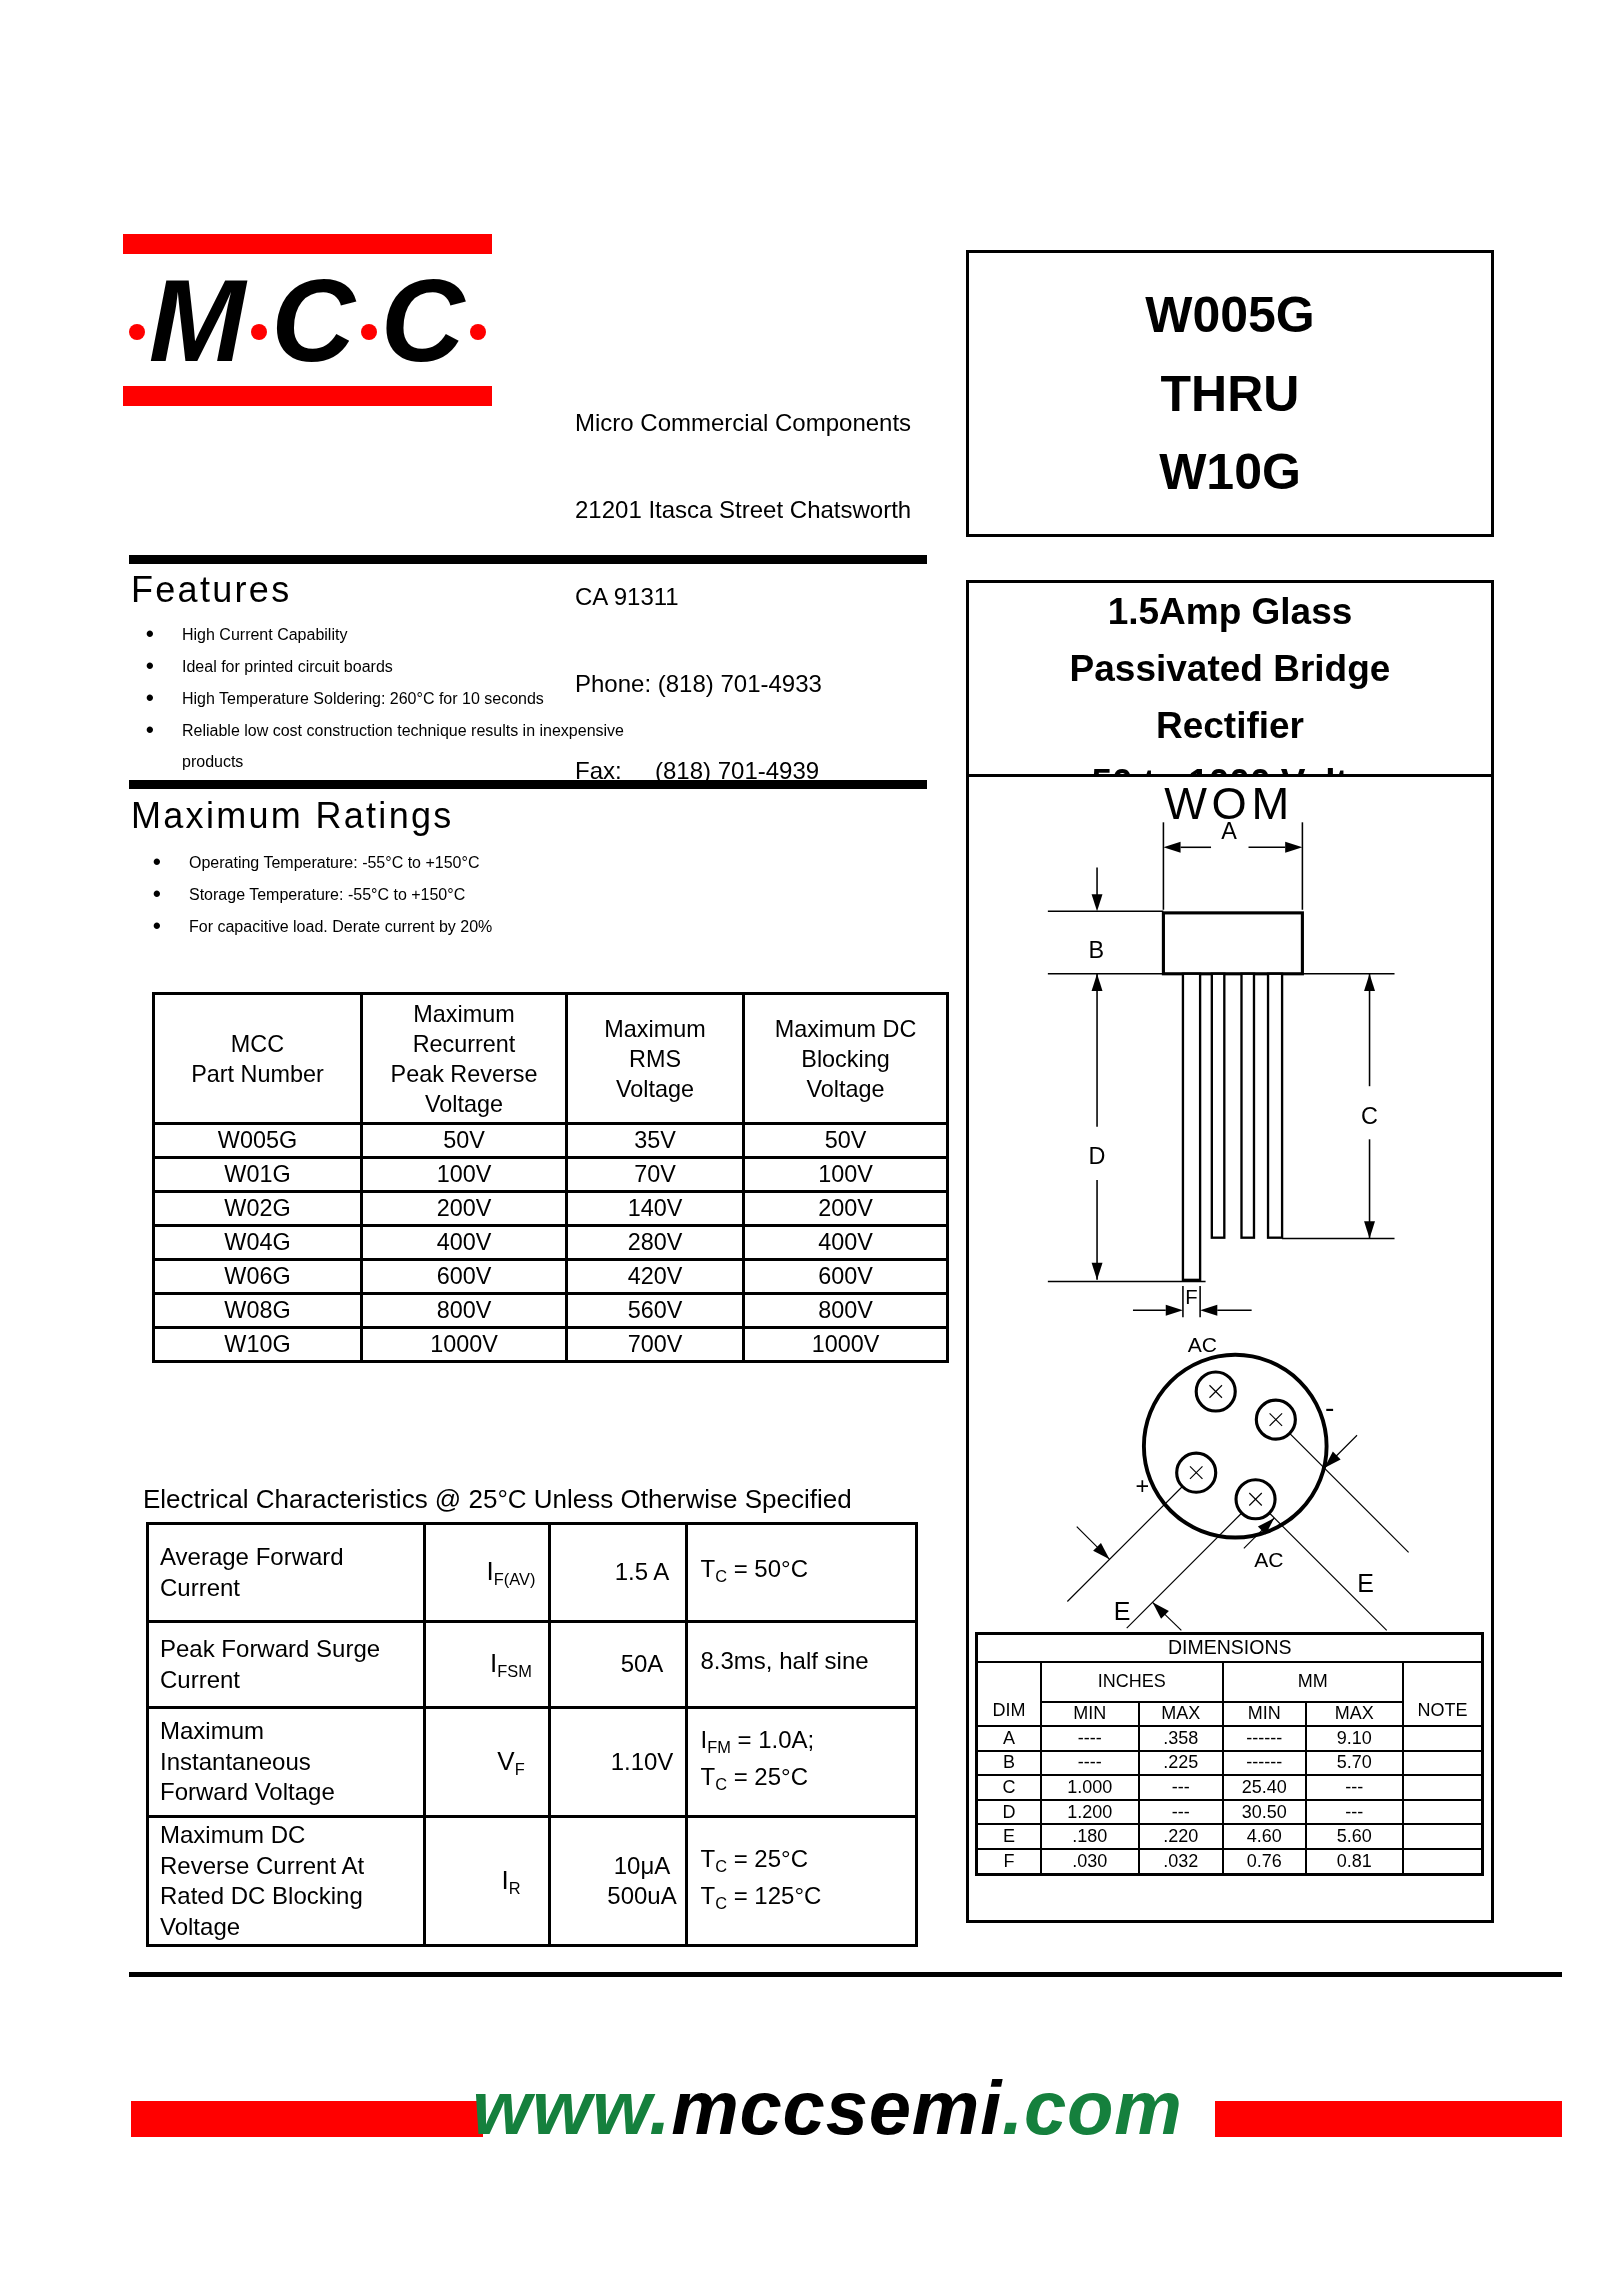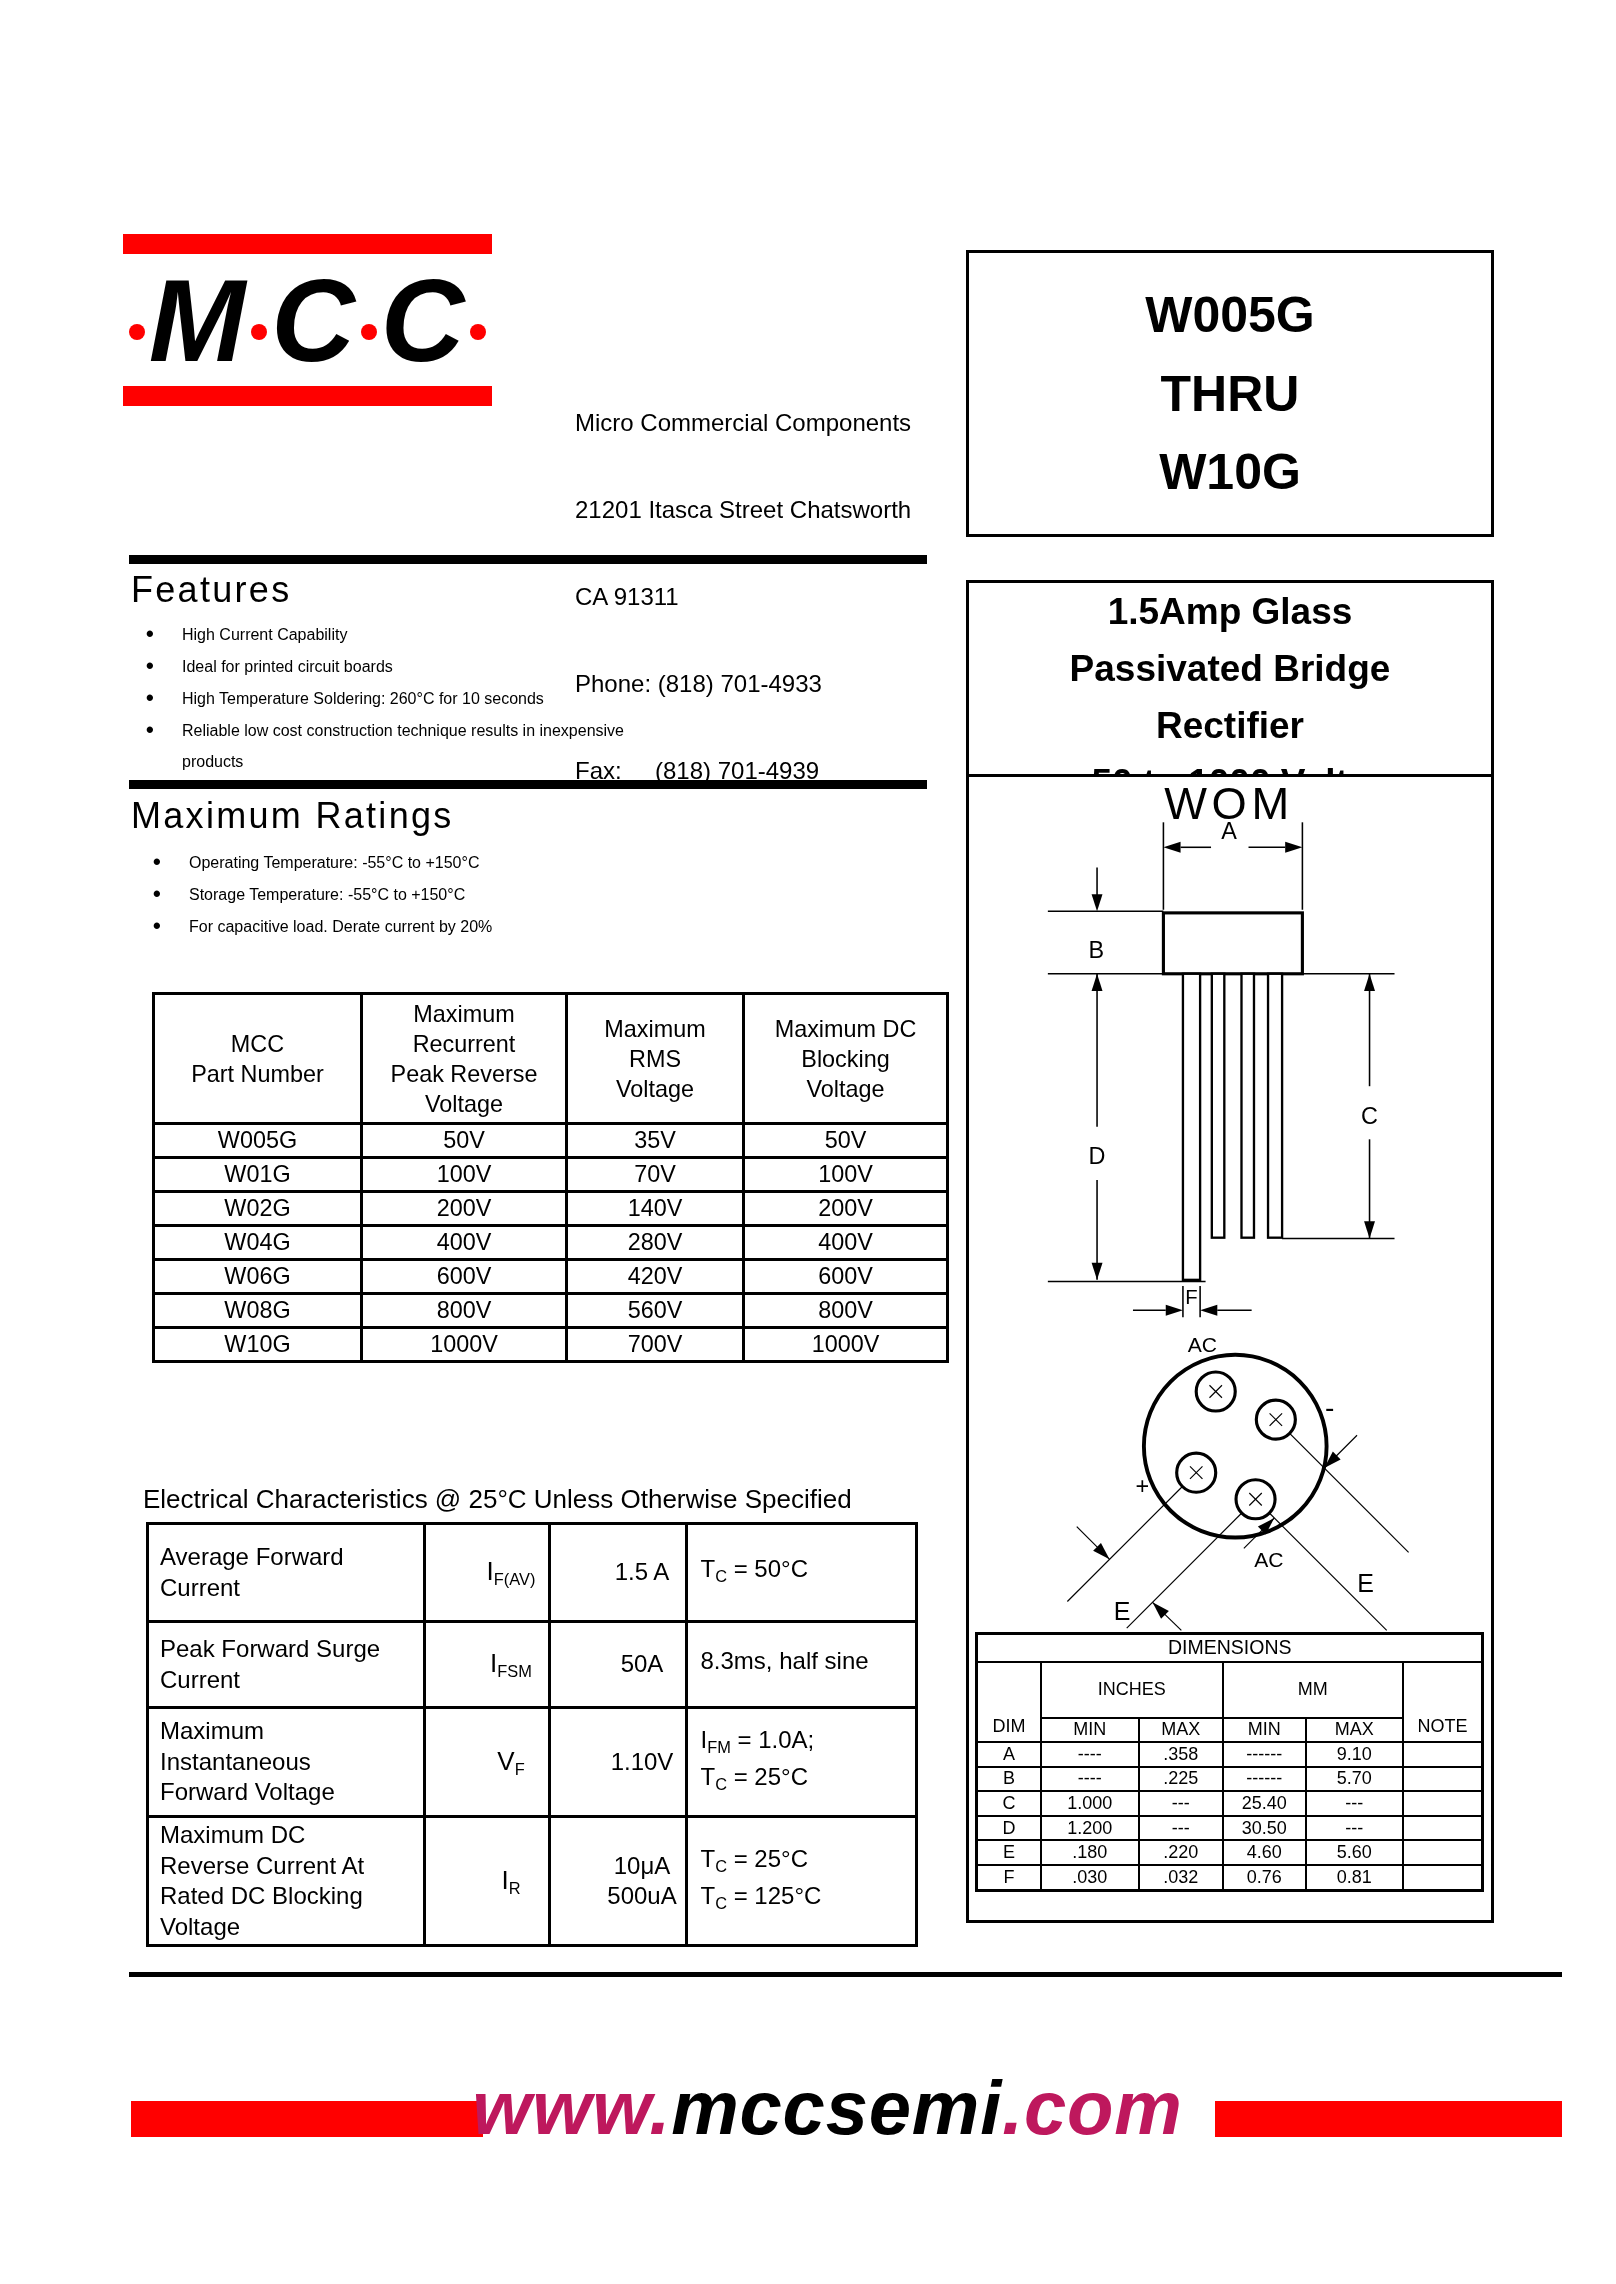--- a/index.html
+++ b/index.html
@@ -62,29 +62,29 @@
   .wom-svg line { stroke: #000; stroke-width: 2; }
   .wom-svg .thin { stroke-width: 1.5; }
   .wom-svg polygon { fill: #000; stroke: none; }
   .wom-svg rect, .wom-svg circle { fill: #fff; stroke: #000; }
   .wom-svg text { fill: #000; }
 
   
   .dims { position: absolute; left: 6.2px; top: 855px; width: 506px; table-layout: fixed; border: 3.1px solid #000; }
   .dims td { border: 2.3px solid #000; text-align: center; font-size: 18px; height: 21px; padding: 0.8px 1.6px; }
   .dims .title { height: 28px; font-size: 19.5px; }
-  .dims .grp { height: 56px; vertical-align: middle; border-radius: 9px; }
+  .dims .grp { height: 40px; vertical-align: middle; border-radius: 9px; }
   .dims .vb { vertical-align: bottom; padding-bottom: 3.9px; }
 
   
   .footer-rule { left: 129px; top: 1972px; width: 1433px; height: 4.7px; }
   .fbar { position: absolute; top: 2101px; height: 36px; background: #f00; }
   .furl { position: absolute; left: 437px; top: 2064px; width: 781px; text-align: center;
     font-style: italic; font-weight: bold; font-size: 76px; letter-spacing: 0.8px; }
-  .red { color: #be185d; }
+  .red { color: #15803d; }
 </style>
 </head>
 <body>
 
 <div class="page">
 
   <div>
     <div class="logo-bar" style="top:234px"></div>
     <div class="logo-text">
       <span class="logo-dot"></span>

